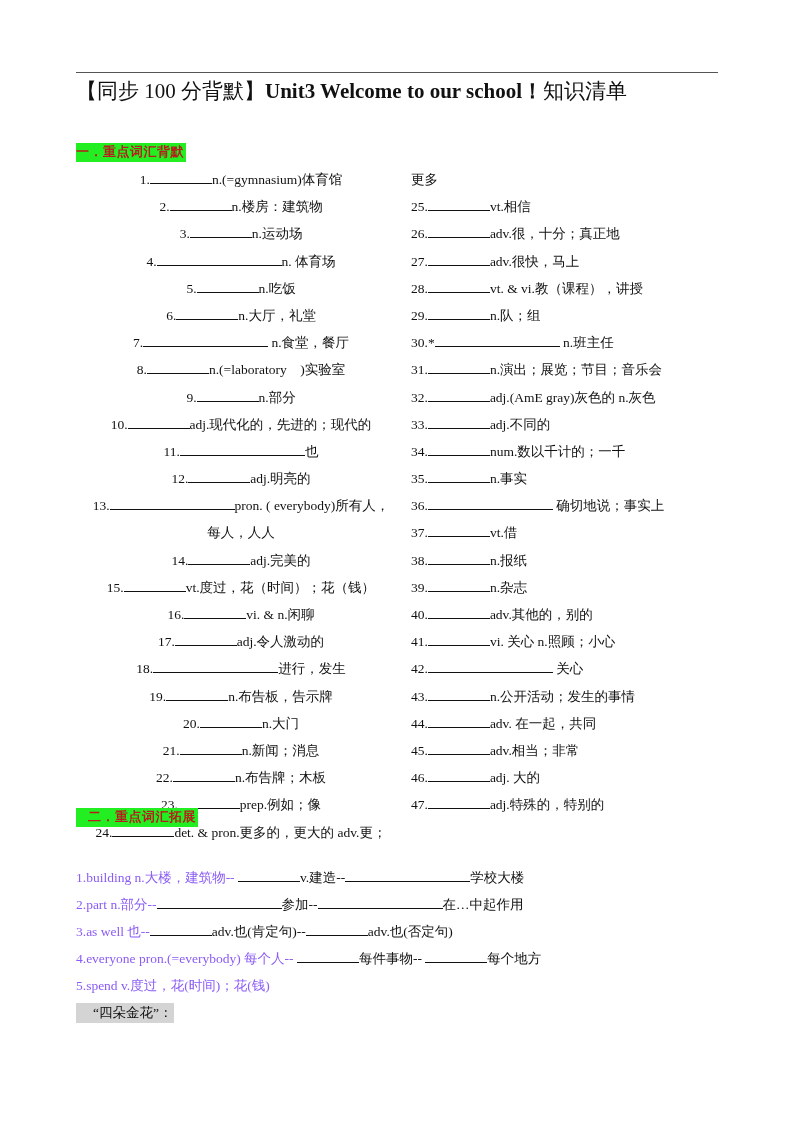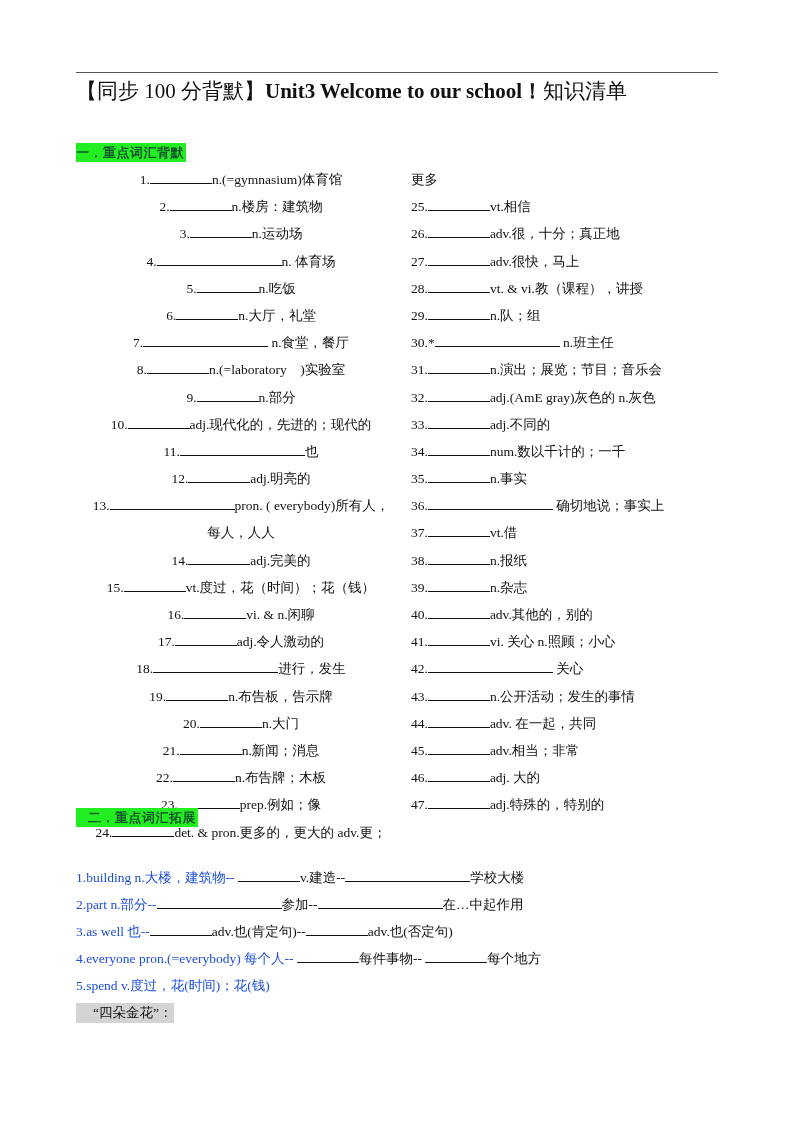--- a/index.html
+++ b/index.html
@@ -2,32 +2,32 @@
 <html><head>
 <meta charset="utf-8">
 <style>
   html, body { margin: 0; padding: 0; background: #ffffff; }
   body { width: 793px; height: 1122px; position: relative; overflow: hidden;
          font-family: "Liberation Serif", "DejaVu Serif", serif; color: #111; }
   .top-rule { position: absolute; left: 76px; top: 72px; width: 642px; height: 0; border-top: 1.5px solid #555; }
   .title { position: absolute; left: 76px; top: 76px; width: 642px; text-align: left;
            font-size: 21px; font-weight: bold; line-height: 30px; letter-spacing: 0; }
   .title .cjk { font-weight: normal; }
-  .section-head { position: absolute; left: 76px; font-size: 13px; font-weight: bold; color: #14532d;
+  .section-head { position: absolute; left: 76px; font-size: 13px; font-weight: bold; color: #b91c1c;
                   background: #22ee22; padding: 1px 2px 1px 0; line-height: 17px;
-                  font-family: Liberation Serif, serif; letter-spacing: 0.5px; }
+                  font-family: Liberation Mono, monospace; letter-spacing: 0.5px; }
   .col { position: absolute; top: 166px; }
   .col-left { left: 76px; width: 330px; text-align: center; }
   .col-right { left: 411px; width: 320px; }
   .row { height: 27.2px; line-height: 27px; font-size: 13.5px; white-space: nowrap; }
   .blank { display: inline-block; border-bottom: 1px solid #111; height: 12px; vertical-align: baseline; }
   .b-short { width: 62px; }
   .b-long { width: 125px; }
   .ext { position: absolute; left: 76px; font-size: 13.5px; line-height: 27px; white-space: nowrap; }
-  .red { color: #1d4ed8; }
+  .red { color: #8b5cf6; }
   .gray-hl { position: absolute; left: 76px; top: 1003px; background: #d4d4d4; font-size: 13.5px;
              line-height: 20px; padding: 0 2px 0 17px; }
 </style>
 </head>
 <body>
 
 <div class="top-rule"></div>
 <div class="title">
   <span class="cjk">【同步 100 分背默】</span><span>Unit3 Welcome to our school！</span><span class="cjk">知识清单</span>
 </div>

